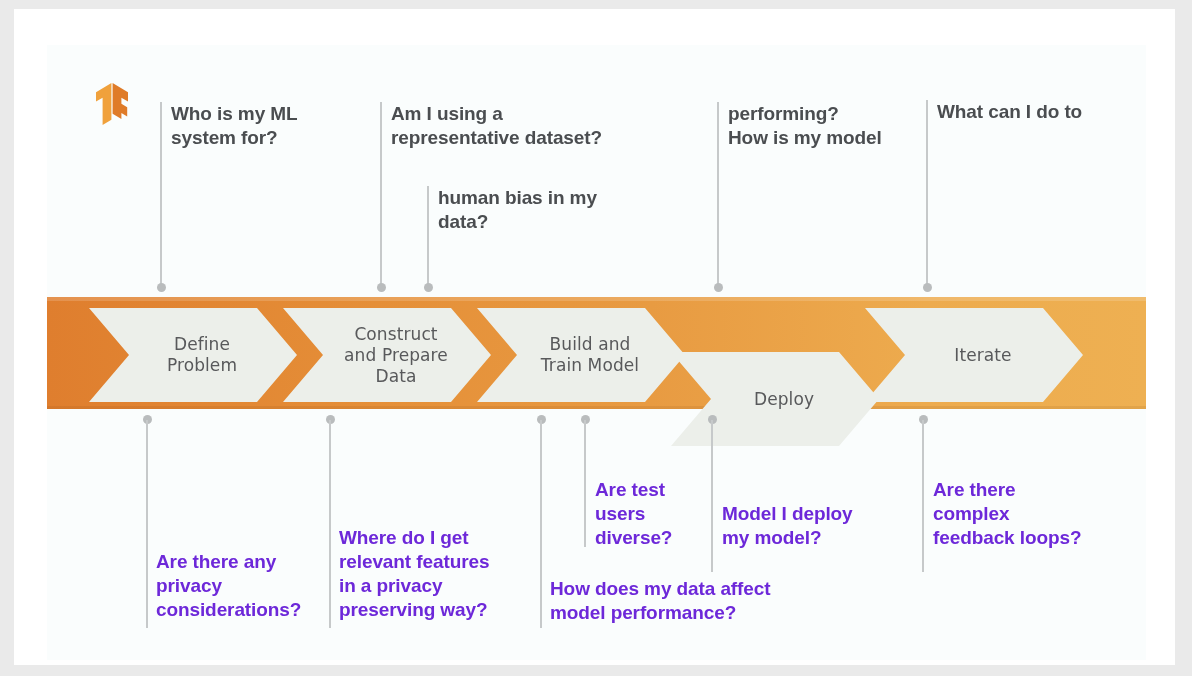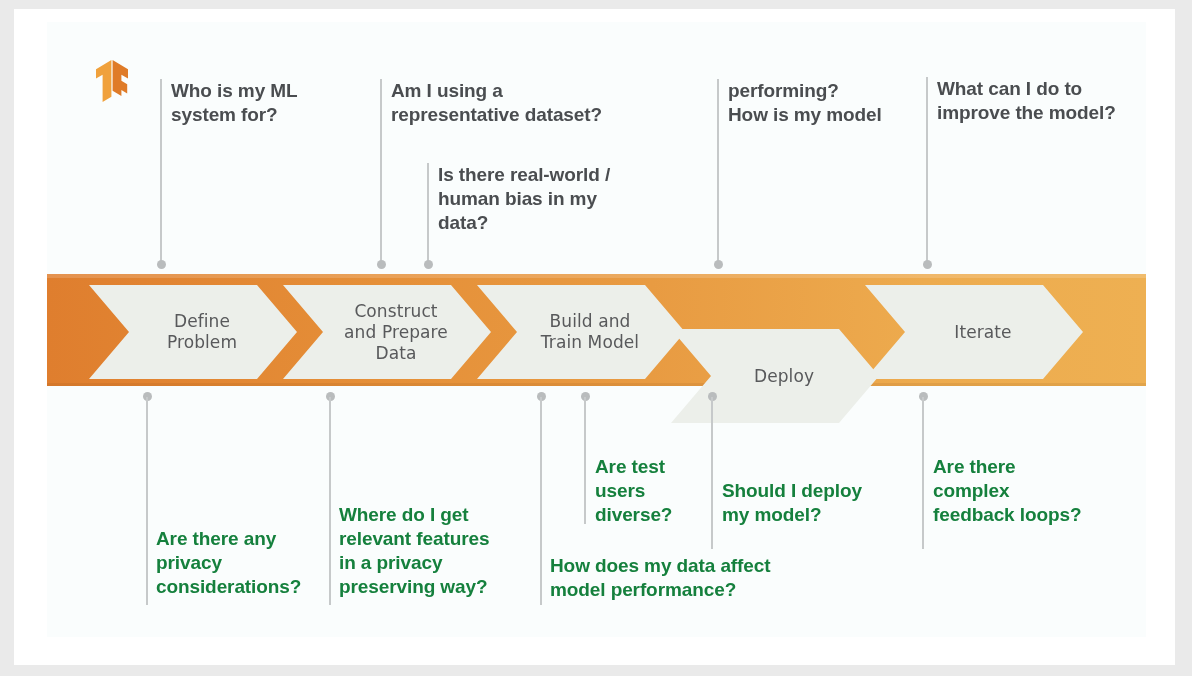--- a/index.html
+++ b/index.html
@@ -28,21 +28,21 @@
     top: 9px;
     width: 1161px;
     height: 656px;
     background: #ffffff;
   }
 
   
   #slide-card {
     position: absolute;
     left: 33px;
-    top: 13px;
+    top: 36px;
     width: 1099px;
     height: 615px;
     background: #fafdfd;
   }
 
   
   #tf-logo {
     position: absolute;
     left: 49px;
     top: 38px;
@@ -108,21 +108,21 @@
     position: absolute;
     width: 9px;
     height: 9px;
     border-radius: 50%;
     background: #b9bcbd;
   }
 
   
   .note {
     position: absolute;
-    color: #15803d;
+    color: #6d28d9;
     font-weight: bold;
     font-size: 19px;
     line-height: 24px;
     font-family: "Liberation Sans", sans-serif;
     letter-spacing: -0.1px;
   }
   .note.top {
     color: #4a4d50;
   }
 </style>
@@ -160,33 +160,31 @@
         <div>Who is my ML</div>
         <div>system for?</div>
       </div>
 
       <div class="note top" style="left:344px; top:57px; width:260px;">
         <div>Am I using a</div>
         <div>representative dataset?</div>
       </div>
 
       <div class="note top" style="left:391px; top:141px; width:220px;">
-        <div>Is there real-world /</div>
         <div>human bias in my</div>
         <div>data?</div>
       </div>
 
       <div class="note top" style="left:681px; top:57px; width:200px;">
         <div>performing?</div>
         <div>How is my model</div>
       </div>
 
       <div class="note top" style="left:890px; top:55px; width:215px;">
         <div>What can I do to</div>
-        <div>improve the model?</div>
       </div>
 
       <div id="process-band" style="left:0px; top:252px; width:1099px;">
         <div class="band-sheen"></div>
         <div class="band-shadow"></div>
 
         <div class="chevron" style="left:42px; width:208px;">
           <div class="chevron-label">
             <div>Define</div>
             <div>Problem</div>
@@ -257,21 +255,21 @@
         <div>model performance?</div>
       </div>
 
       <div class="note" style="left:548px; top:433px; width:120px;">
         <div>Are test</div>
         <div>users</div>
         <div>diverse?</div>
       </div>
 
       <div class="note" style="left:675px; top:457px; width:195px;">
-        <div>Should I deploy</div>
+        <div>Model I deploy</div>
         <div>my model?</div>
       </div>
 
       <div class="note" style="left:886px; top:433px; width:200px;">
         <div>Are there</div>
         <div>complex</div>
         <div>feedback loops?</div>
       </div>
 
     </div>

